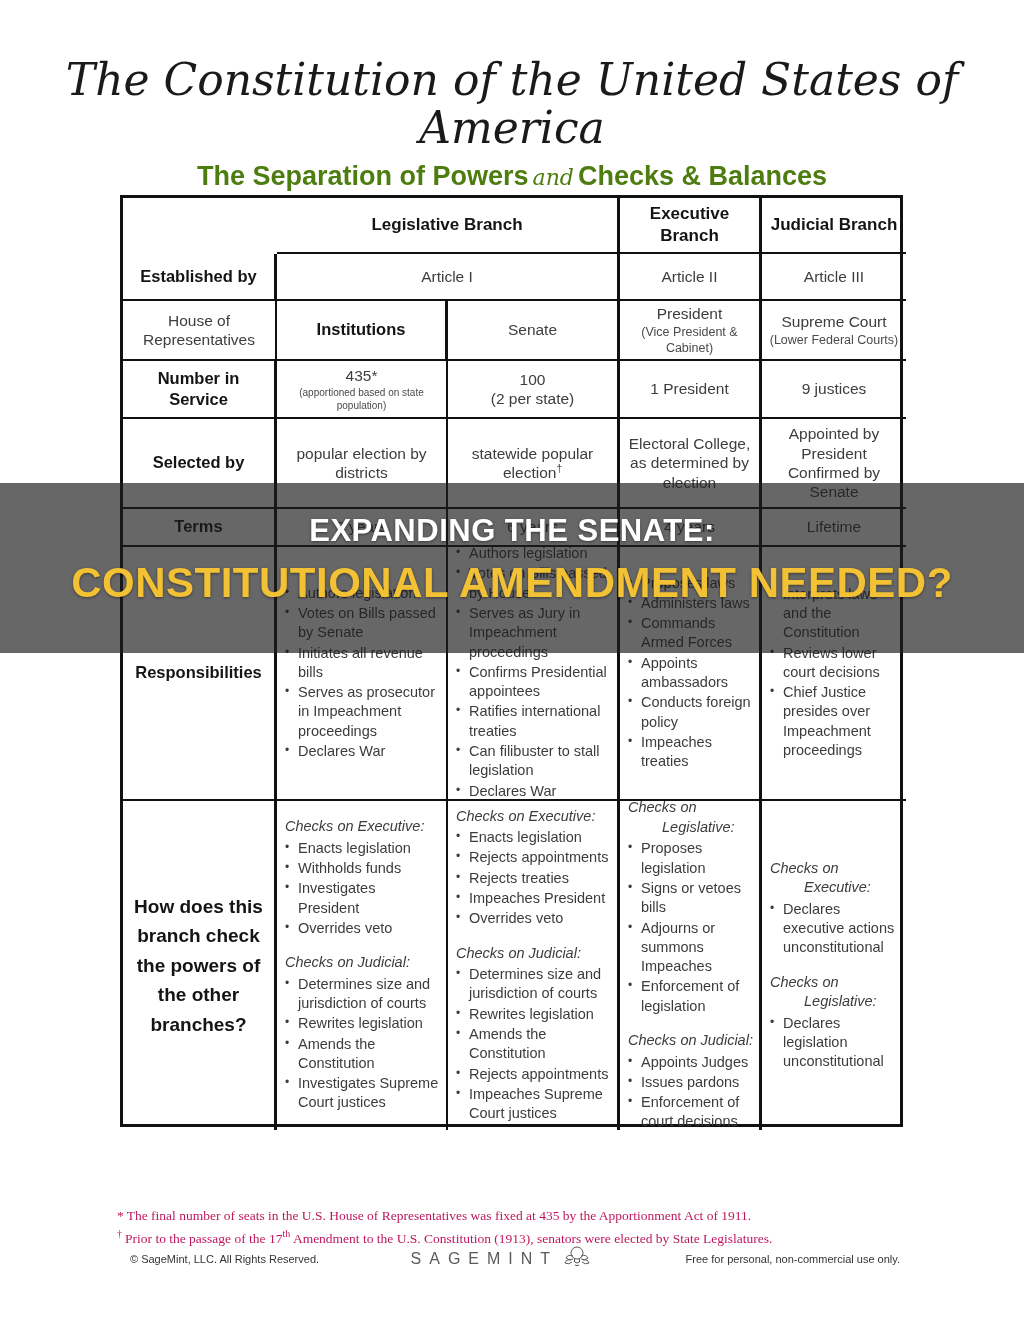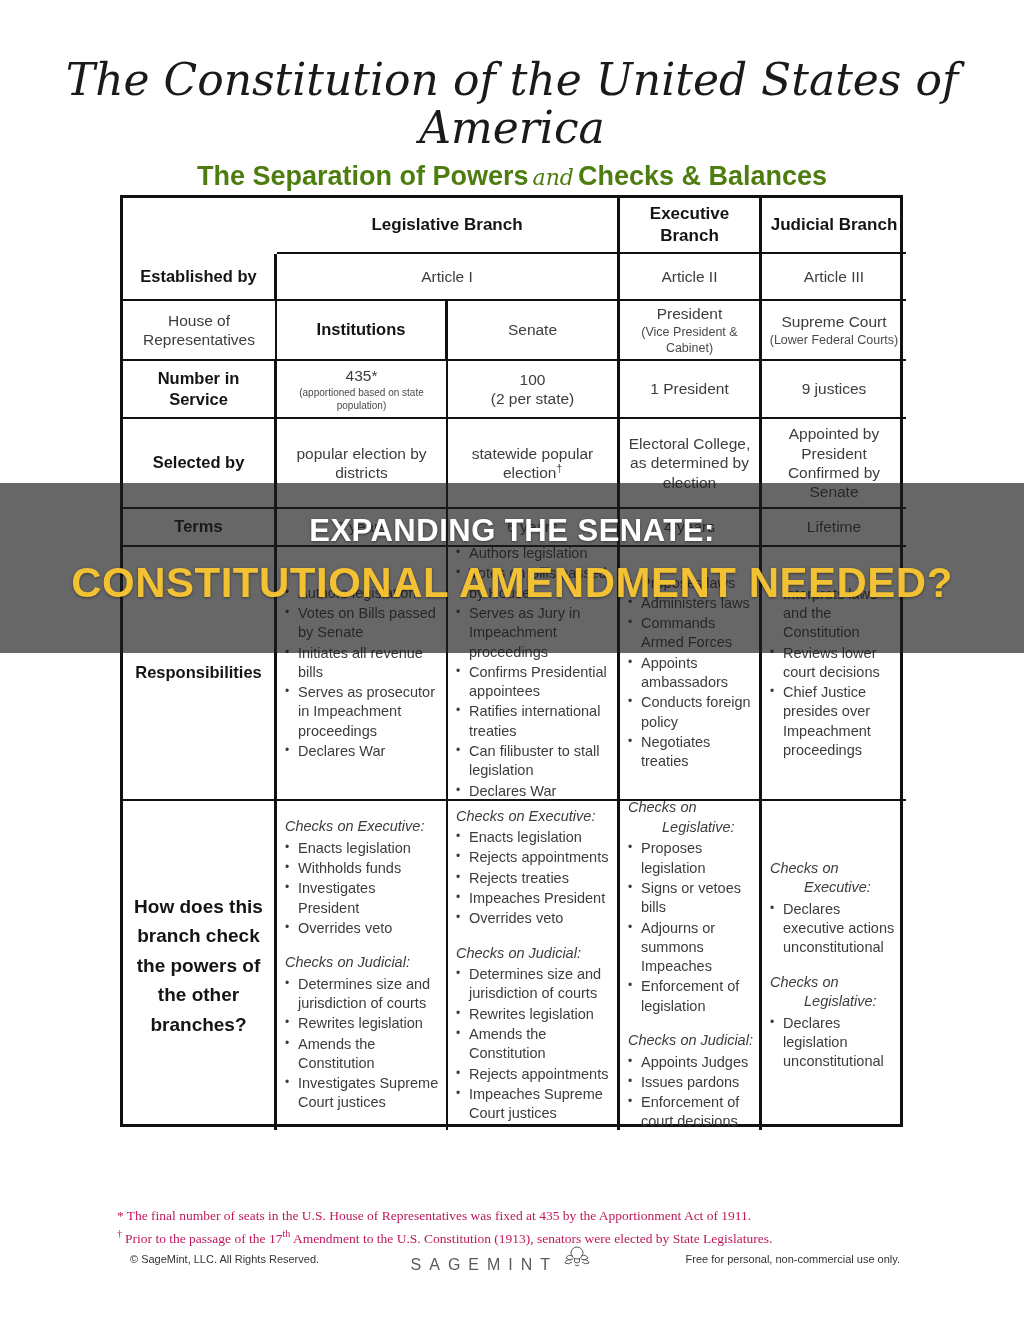--- a/index.html
+++ b/index.html
@@ -69,21 +69,21 @@
   }
   
   .footnotes{position:absolute;left:117px;top:1206px;width:800px;font-size:13.5px;color:#be185d;line-height:1.5;font-family:Liberation Serif, serif;}
   .footnotes .mark{padding-right:3px;}
   
   .footer{
     position:absolute;left:130px;top:1244px;width:770px;height:30px;
     display:flex;align-items:center;justify-content:space-between;
   }
   .footer-left,.footer-right{font-size:11px;color:#333;}
-  .brand{display:flex;align-items:flex-end;color:#5a5a5a;}
+  .brand{display:flex;align-items:center;color:#5a5a5a;}
   .brand-name{font-size:16px;letter-spacing:8px;color:#5a5a5a;}
   .brand-logo{margin-left:2px;}
 </style>
 </head>
 <body>
 
 <div class="title-wrap">
   <div class="main-title">The Constitution of the United States of America</div>
   <div class="sub-title">
     <span>The Separation of Powers</span><span class="and">and</span><span>Checks &amp; Balances</span>
@@ -208,21 +208,21 @@
       <div class="li">
         <span class="dot">•</span>
         <span>Appoints ambassadors</span>
       </div>
       <div class="li">
         <span class="dot">•</span>
         <span>Conducts foreign policy</span>
       </div>
       <div class="li">
         <span class="dot">•</span>
-        <span>Negotiates treaties</span>
+        <span>Impeaches treaties</span>
       </div>
     </div>
   <div class="cell lastcol listcell">
       <div class="li">
         <span class="dot">•</span>
         <span>Interprets laws and the Constitution</span>
       </div>
       <div class="li">
         <span class="dot">•</span>
         <span>Reviews lower court decisions</span>

